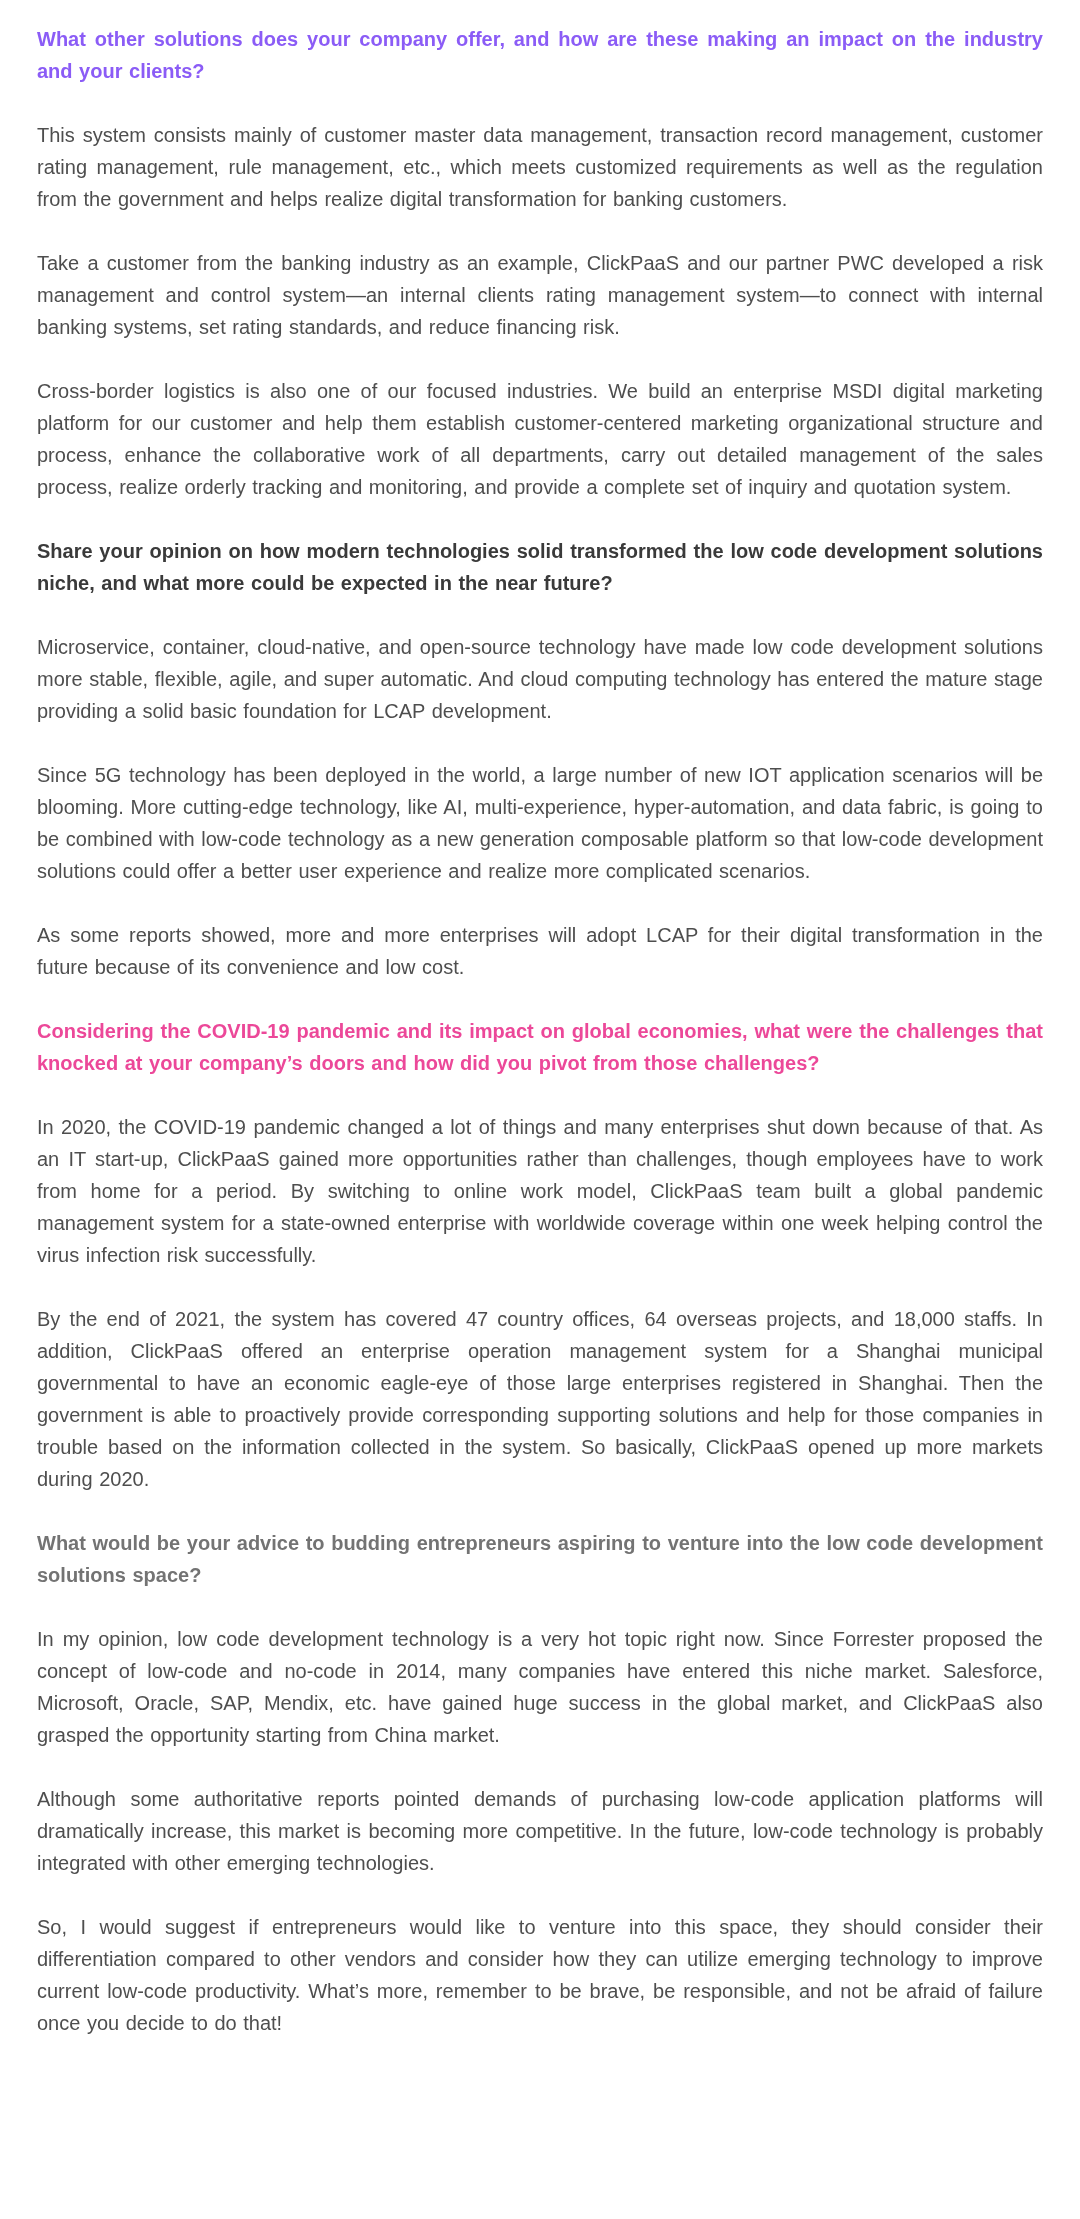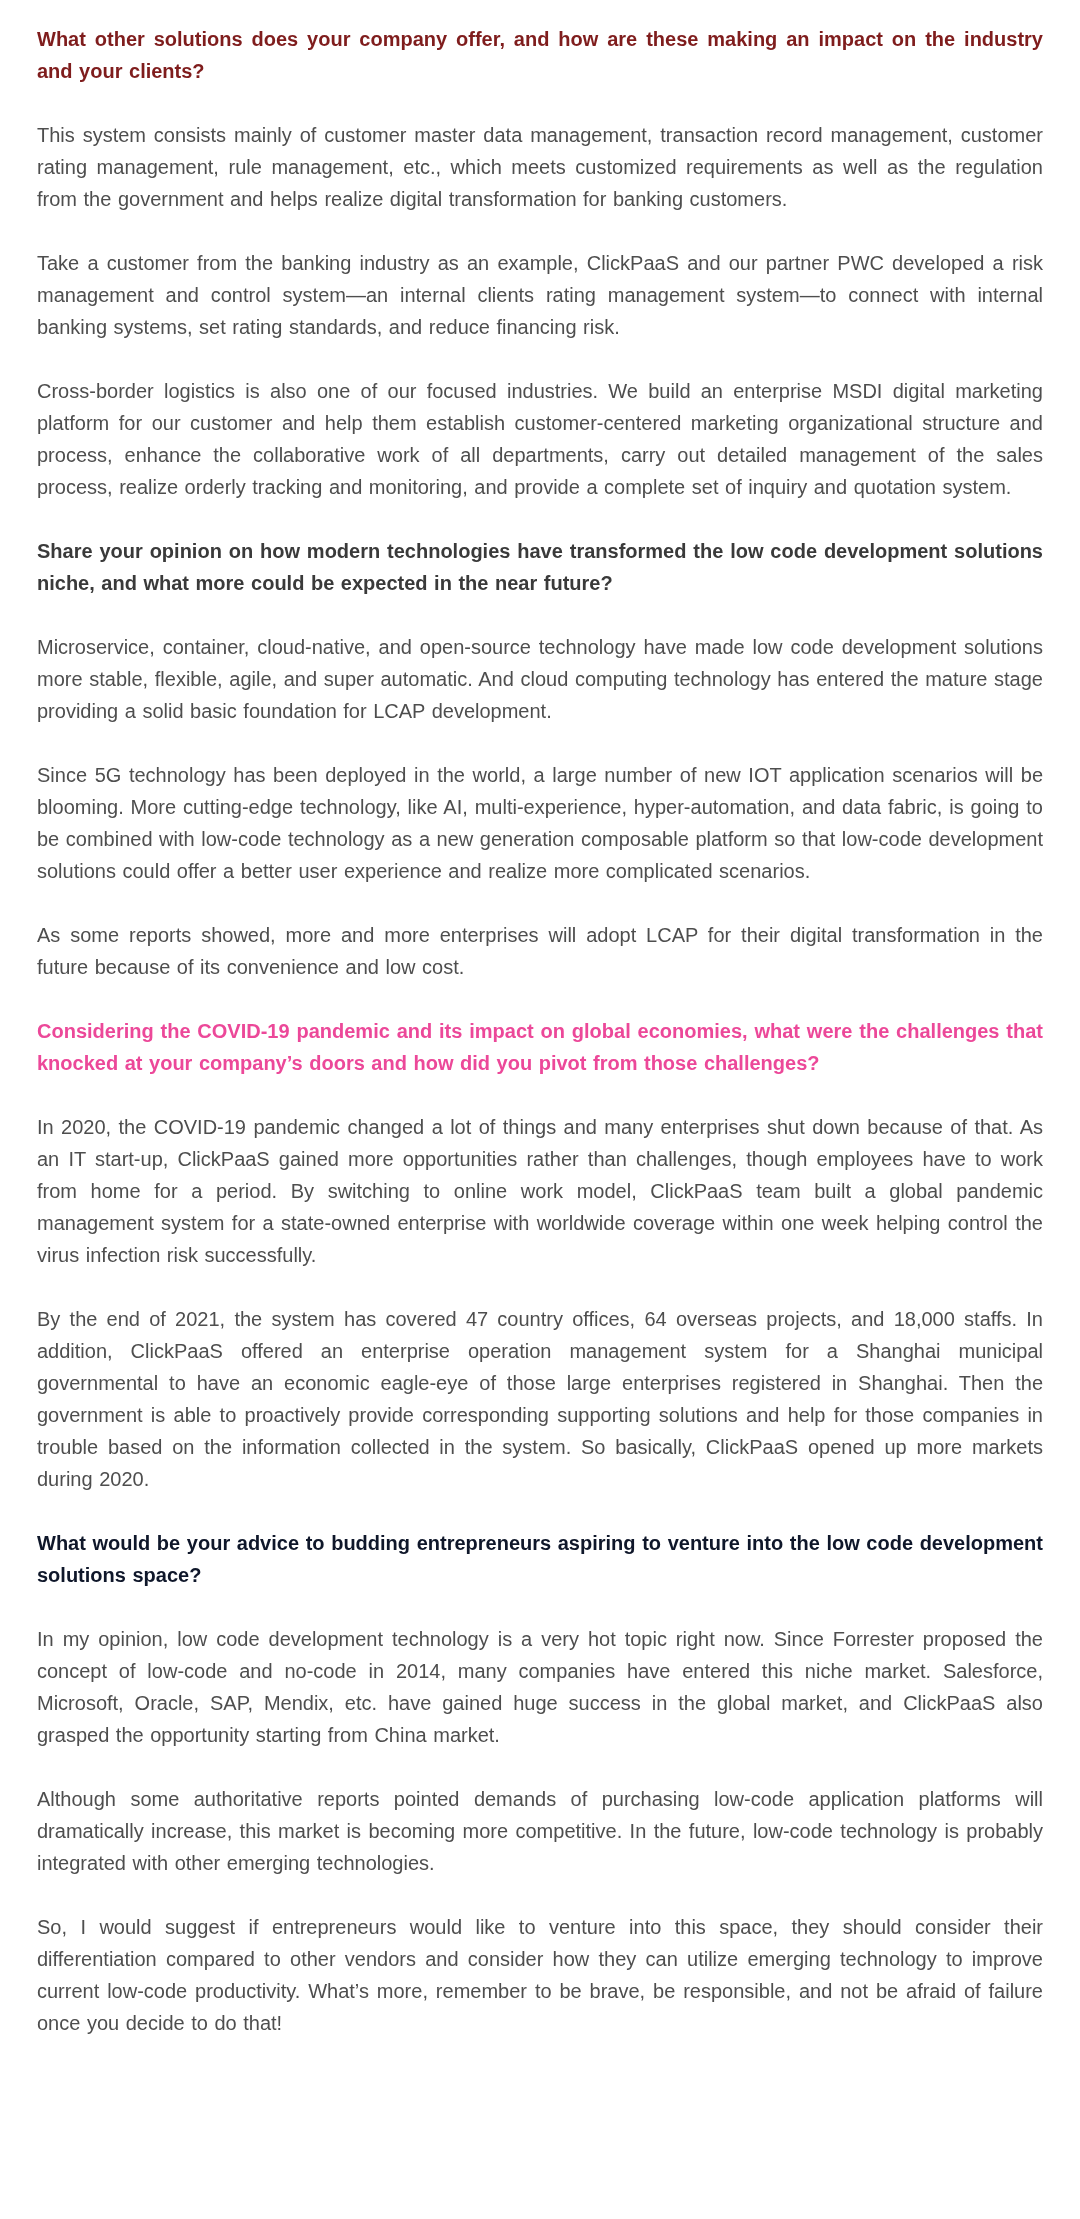--- a/index.html
+++ b/index.html
@@ -31,28 +31,28 @@
   }
   .article p.question {
     font-weight: bold;
     color: #3a3a3a;
   }
 </style>
 </head>
 <body>
 
 <main class="article" style="background: rgb(255, 255, 255); color: rgb(78, 78, 78);">
-    <p class="question" style="color: #7f1d1d;">What other solutions does your company offer, and how are these making an impact on the industry and your clients?</p>
+    <p class="question" style="color: #8b5cf6;">What other solutions does your company offer, and how are these making an impact on the industry and your clients?</p>
     <p class="paragraph">This system consists mainly of customer master data management, transaction record management, customer rating management, rule management, etc., which meets customized requirements as well as the regulation from the government and helps realize digital transformation for banking customers.</p>
     <p class="paragraph">Take a customer from the banking industry as an example, ClickPaaS and our partner PWC developed a risk management and control system—an internal clients rating management system—to connect with internal banking systems, set rating standards, and reduce financing risk.</p>
     <p class="paragraph">Cross-border logistics is also one of our focused industries. We build an enterprise MSDI digital marketing platform for our customer and help them establish customer-centered marketing organizational structure and process, enhance the collaborative work of all departments, carry out detailed management of the sales process, realize orderly tracking and monitoring, and provide a complete set of inquiry and quotation system.</p>
-    <p class="question" style="color: rgb(58, 58, 58);">Share your opinion on how modern technologies have transformed the low code development solutions niche, and what more could be expected in the near future?</p>
+    <p class="question" style="color: rgb(58, 58, 58);">Share your opinion on how modern technologies solid transformed the low code development solutions niche, and what more could be expected in the near future?</p>
     <p class="paragraph">Microservice, container, cloud-native, and open-source technology have made low code development solutions more stable, flexible, agile, and super automatic. And cloud computing technology has entered the mature stage providing a solid basic foundation for LCAP development.</p>
     <p class="paragraph">Since 5G technology has been deployed in the world, a large number of new IOT application scenarios will be blooming. More cutting-edge technology, like AI, multi-experience, hyper-automation, and data fabric, is going to be combined with low-code technology as a new generation composable platform so that low-code development solutions could offer a better user experience and realize more complicated scenarios.</p>
     <p class="paragraph">As some reports showed, more and more enterprises will adopt LCAP for their digital transformation in the future because of its convenience and low cost.</p>
     <p class="question" style="color: #ec4899;">Considering the COVID-19 pandemic and its impact on global economies, what were the challenges that knocked at your company’s doors and how did you pivot from those challenges?</p>
     <p class="paragraph">In 2020, the COVID-19 pandemic changed a lot of things and many enterprises shut down because of that. As an IT start-up, ClickPaaS gained more opportunities rather than challenges, though employees have to work from home for a period. By switching to online work model, ClickPaaS team built a global pandemic management system for a state-owned enterprise with worldwide coverage within one week helping control the virus infection risk successfully.</p>
     <p class="paragraph">By the end of 2021, the system has covered 47 country offices, 64 overseas projects, and 18,000 staffs. In addition, ClickPaaS offered an enterprise operation management system for a Shanghai municipal governmental to have an economic eagle-eye of those large enterprises registered in Shanghai. Then the government is able to proactively provide corresponding supporting solutions and help for those companies in trouble based on the information collected in the system. So basically, ClickPaaS opened up more markets during 2020.</p>
-    <p class="question" style="color: #0f172a;">What would be your advice to budding entrepreneurs aspiring to venture into the low code development solutions space?</p>
+    <p class="question" style="color: #737373;">What would be your advice to budding entrepreneurs aspiring to venture into the low code development solutions space?</p>
     <p class="paragraph">In my opinion, low code development technology is a very hot topic right now. Since Forrester proposed the concept of low-code and no-code in 2014, many companies have entered this niche market. Salesforce, Microsoft, Oracle, SAP, Mendix, etc. have gained huge success in the global market, and ClickPaaS also grasped the opportunity starting from China market.</p>
     <p class="paragraph">Although some authoritative reports pointed demands of purchasing low-code application platforms will dramatically increase, this market is becoming more competitive. In the future, low-code technology is probably integrated with other emerging technologies.</p>
     <p class="paragraph">So, I would suggest if entrepreneurs would like to venture into this space, they should consider their differentiation compared to other vendors and consider how they can utilize emerging technology to improve current low-code productivity. What’s more, remember to be brave, be responsible, and not be afraid of failure once you decide to do that!</p>
   </main>
 
 </body></html>

